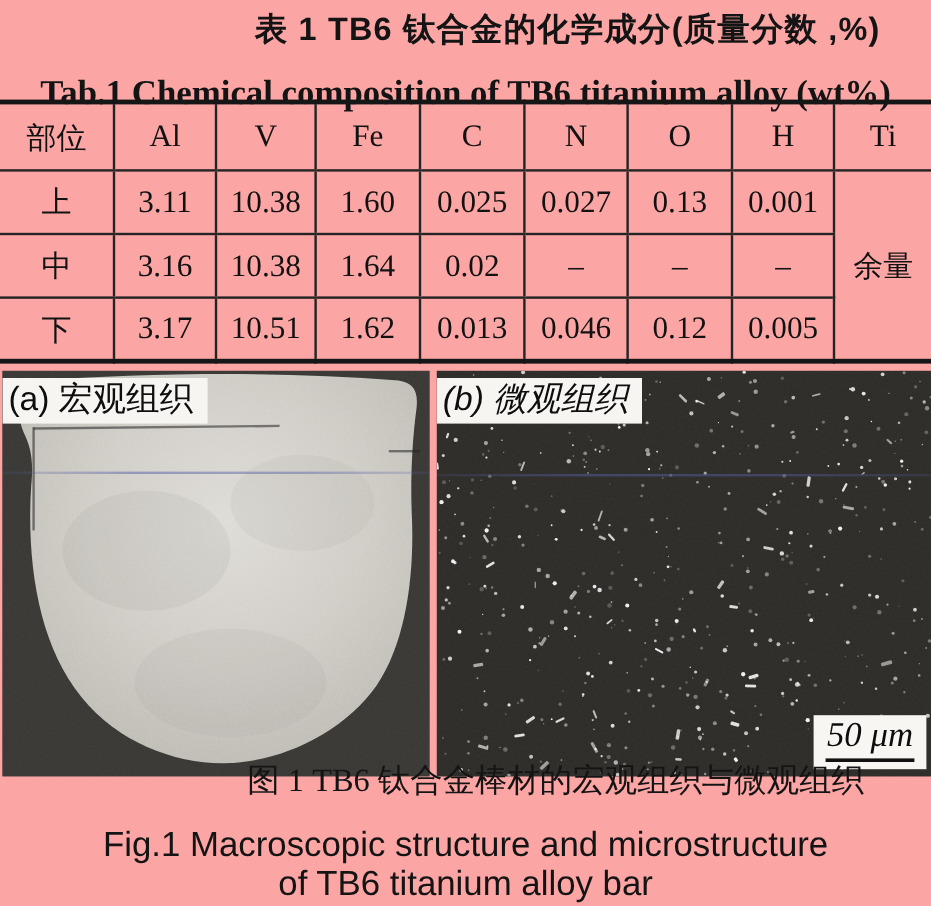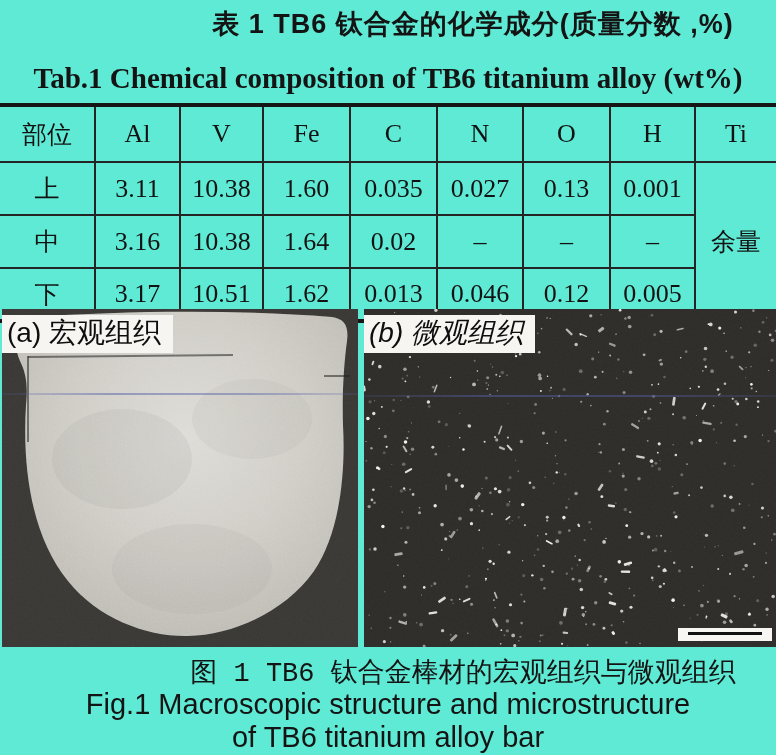--- a/index.html
+++ b/index.html
@@ -5,21 +5,21 @@
   * { margin: 0; padding: 0; box-sizing: border-box; }
   html, body { width: 776px; }
   body {
     font-family: "Liberation Sans", sans-serif;
     background: #ffffff;
   }
   .page {
     position: relative;
     width: 776px;
     height: 755px;
-    background: #5eead4;
+    background: #fca5a5;
     overflow: hidden;
     color: #141414;
   }
 
   
   .title-zh {
     position: absolute;
     top: 6px; left: 0;
     width: 776px;
     padding-left: 170px;
@@ -47,21 +47,20 @@
     position: absolute;
     top: 83px; left: 0;
     width: 776px;
     border-collapse: collapse;
     table-layout: fixed;
     border-top: 4px solid #161616;
     border-bottom: 4px solid #161616;
     font-family: "Liberation Serif", serif;
     font-size: 26px;
     color: #121212;
-    margin-top: 20px;
   }
   .comp-table th, .comp-table td {
     text-align: center;
     vertical-align: middle;
     border-left: 2px solid #242424;
     font-weight: 400;
     padding: 0;
   }
   .comp-table th:first-child, .comp-table td:first-child { border-left: none; }
   .comp-table thead th {
@@ -124,26 +123,26 @@
     align-items: center;
     font-family: "Liberation Serif", serif;
     font-size: 29px;
     line-height: 1.1;
   }
   .scale-line { width: 74px; height: 3px; background: #111; margin-top: 2px; }
 
   
   .caption-zh {
     position: absolute;
-    top: 654px; left: 0;
+    top: 632px; left: 0;
     width: 776px;
     padding-left: 150px;
     text-align: center;
     font-size: 27px;
-    font-family: Liberation Mono, monospace;
+    font-family: Liberation Serif, serif;
     white-space: nowrap;
   }
   .caption-en1, .caption-en2 {
     position: absolute;
     left: 0; width: 776px;
     text-align: center;
     font-family: Liberation Sans, sans-serif;
     font-size: 29px;
     white-space: nowrap;
   }
@@ -182,21 +181,21 @@
         <th>H</th>
         <th>Ti</th>
       </tr>
     </thead>
     <tbody>
       <tr class="sep">
         <td class="zh-cell">上</td>
         <td>3.11</td>
         <td>10.38</td>
         <td>1.60</td>
-        <td>0.035</td>
+        <td>0.025</td>
         <td>0.027</td>
         <td>0.13</td>
         <td>0.001</td>
         <td class="ti-cell zh-cell" rowspan="3">余量</td>
       </tr>
       <tr class="sep">
         <td class="zh-cell">中</td>
         <td>3.16</td>
         <td>10.38</td>
         <td>1.64</td>
@@ -826,20 +825,21 @@
             <circle cx="327.756281375885" cy="133.56007742881775" r="1.60" fill="#ffffff" opacity="0.40"></circle>
             <circle cx="348.1644215583801" cy="197.12413096427917" r="1.75" fill="#ffffff" opacity="0.31"></circle>
             <rect x="245.0459212064743" y="282.5544903278351" width="4.624420523643494" height="1.8090052723884582" rx="1" transform="rotate(32.9 245.0 282.6)" fill="#ffffff" opacity="0.70"></rect>
             <rect x="298.43705224990845" y="51.387386083602905" width="3.7082488536834717" height="1.855293047428131" rx="1" transform="rotate(160.2 298.4 51.4)" fill="#ffffff" opacity="0.51"></rect>
             <circle cx="256.127809882164" cy="1.1747751235961914" r="1.35" fill="#ffffff" opacity="0.87"></circle>
           </g>
       </svg>
       <div class="artifact-line"></div>
       <div class="panel-label">(b) 微观组织</div>
       <div class="scale-box">
+        <span>50 μm</span>
         <div class="scale-line"></div>
       </div>
     </div>
   </div>
 
   <div class="caption-zh">图 1  TB6 钛合金棒材的宏观组织与微观组织</div>
   <div class="caption-en1">Fig.1  Macroscopic structure and microstructure</div>
   <div class="caption-en2">of TB6 titanium alloy bar</div>
 
 </div>

